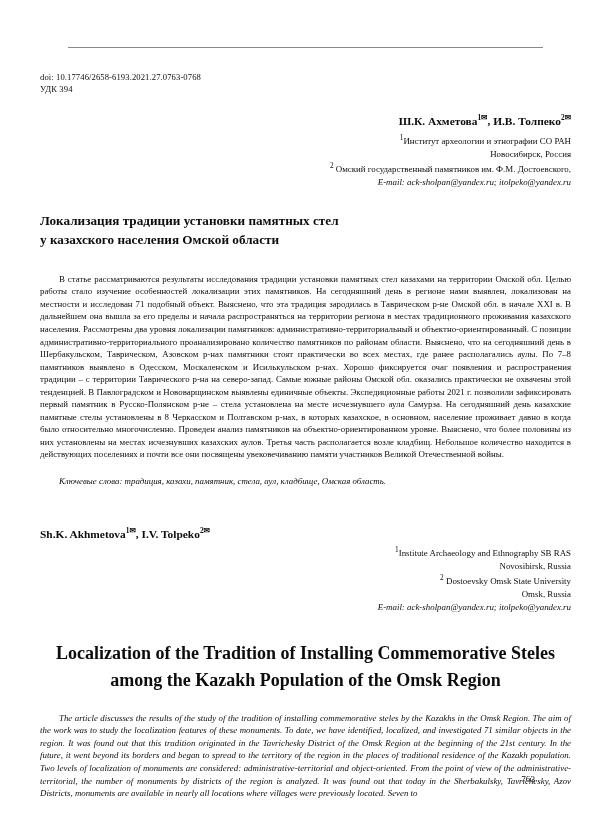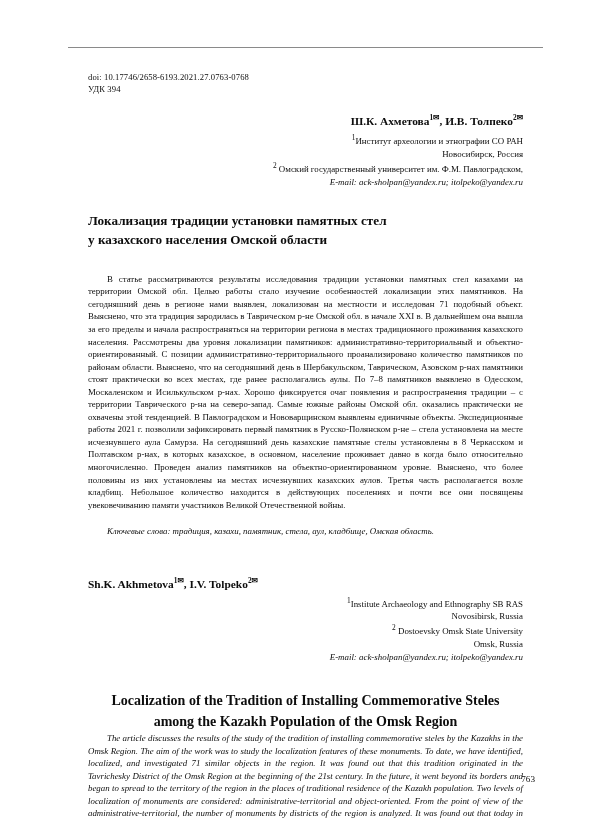--- a/index.html
+++ b/index.html
@@ -13,21 +13,21 @@
     font-family: "Liberation Serif", serif;
     color: #0d0d0d;
     position: relative;
     overflow: hidden;
   }
   .page {
     position: relative;
     width: 611px;
     height: 820px;
     box-sizing: border-box;
-    padding: 0 88px;
+    padding: 0 40px;
   }
   .top-rule {
     position: absolute;
     left: 68px;
     right: 68px;
     top: 47px;
     height: 1px;
     background: #8a8a8a;
   }
   .content {
@@ -96,24 +96,25 @@
   .keywords {
     font-size: 8.85px;
     font-style: italic;
     line-height: 1.42;
     text-align: justify;
     text-indent: 19px;
     margin-bottom: 38px;
   }
   .title-en {
     text-align: center;
-    font-size: 14px;
+    font-size: 18px;
     font-weight: bold;
     line-height: 1.5;
     margin-top: 26px;
+    margin-bottom: 18px;
   }
   .abstract-en {
     font-size: 8.85px;
     font-style: italic;
     line-height: 1.42;
     text-align: justify;
     text-indent: 19px;
   }
   .page-number {
     position: absolute;
@@ -143,21 +144,21 @@
       <div>УДК 394</div>
     </div>
 
     <div class="authors">
       <span>Ш.К. Ахметова</span><span class="sup">1</span><span class="mail-glyph">✉</span><span>, И.В. Толпеко</span><span class="sup">2</span><span class="mail-glyph">✉</span>
     </div>
 
     <div class="affil">
       <div><span class="sup-n">1</span><span>Институт археологии и этнографии СО РАН</span></div>
       <div>Новосибирск, Россия</div>
-      <div><span class="sup-n">2</span> <span>Омский государственный университет им. Ф.М. Павлоградском,</span></div>
+      <div><span class="sup-n">2</span> <span>Омский государственный памятников им. Ф.М. Достоевского,</span></div>
     </div>
 
     <div class="email-line">E-mail: ack-sholpan@yandex.ru; itolpeko@yandex.ru</div>
 
     <div class="title-ru">
       <div>Локализация традиции установки памятных стел</div>
       <div>у казахского населения Омской области</div>
     </div>
 
     <div class="abstract">В статье рассматриваются результаты исследования традиции установки памятных стел казахами на территории Омской обл. Целью работы стало изучение особенностей локализации этих памятников. На сегодняшний день в регионе нами выявлен, локализован на местности и исследован 71 подобный объект. Выяснено, что эта традиция зародилась в Таврическом р-не Омской обл. в начале XXI в. В дальнейшем она вышла за его пределы и начала распространяться на территории региона в местах традиционного проживания казахского населения. Рассмотрены два уровня локализации памятников: административно-территориальный и объектно-ориентированный. С позиции административно-территориального проанализировано количество памятников по районам области. Выяснено, что на сегодняшний день в Шербакульском, Таврическом, Азовском р-нах памятники стоят практически во всех местах, где ранее располагались аулы. По 7–8 памятников выявлено в Одесском, Москаленском и Исилькульском р-нах. Хорошо фиксируется очаг появления и распространения традиции – с территории Таврического р-на на северо-запад. Самые южные районы Омской обл. оказались практически не охвачены этой тенденцией. В Павлоградском и Нововарщинском выявлены единичные объекты. Экспедиционные работы 2021 г. позволили зафиксировать первый памятник в Русско-Полянском р-не – стела установлена на месте исчезнувшего аула Самурза. На сегодняшний день казахские памятные стелы установлены в 8 Черкасском и Полтавском р-нах, в которых казахское, в основном, население проживает давно в когда было относительно многочисленно. Проведен анализ памятников на объектно-ориентированном уровне. Выяснено, что более половины из них установлены на местах исчезнувших казахских аулов. Третья часть располагается возле кладбищ. Небольшое количество находится в действующих поселениях и почти все они посвящены увековечиванию памяти участников Великой Отечественной войны.</div>

